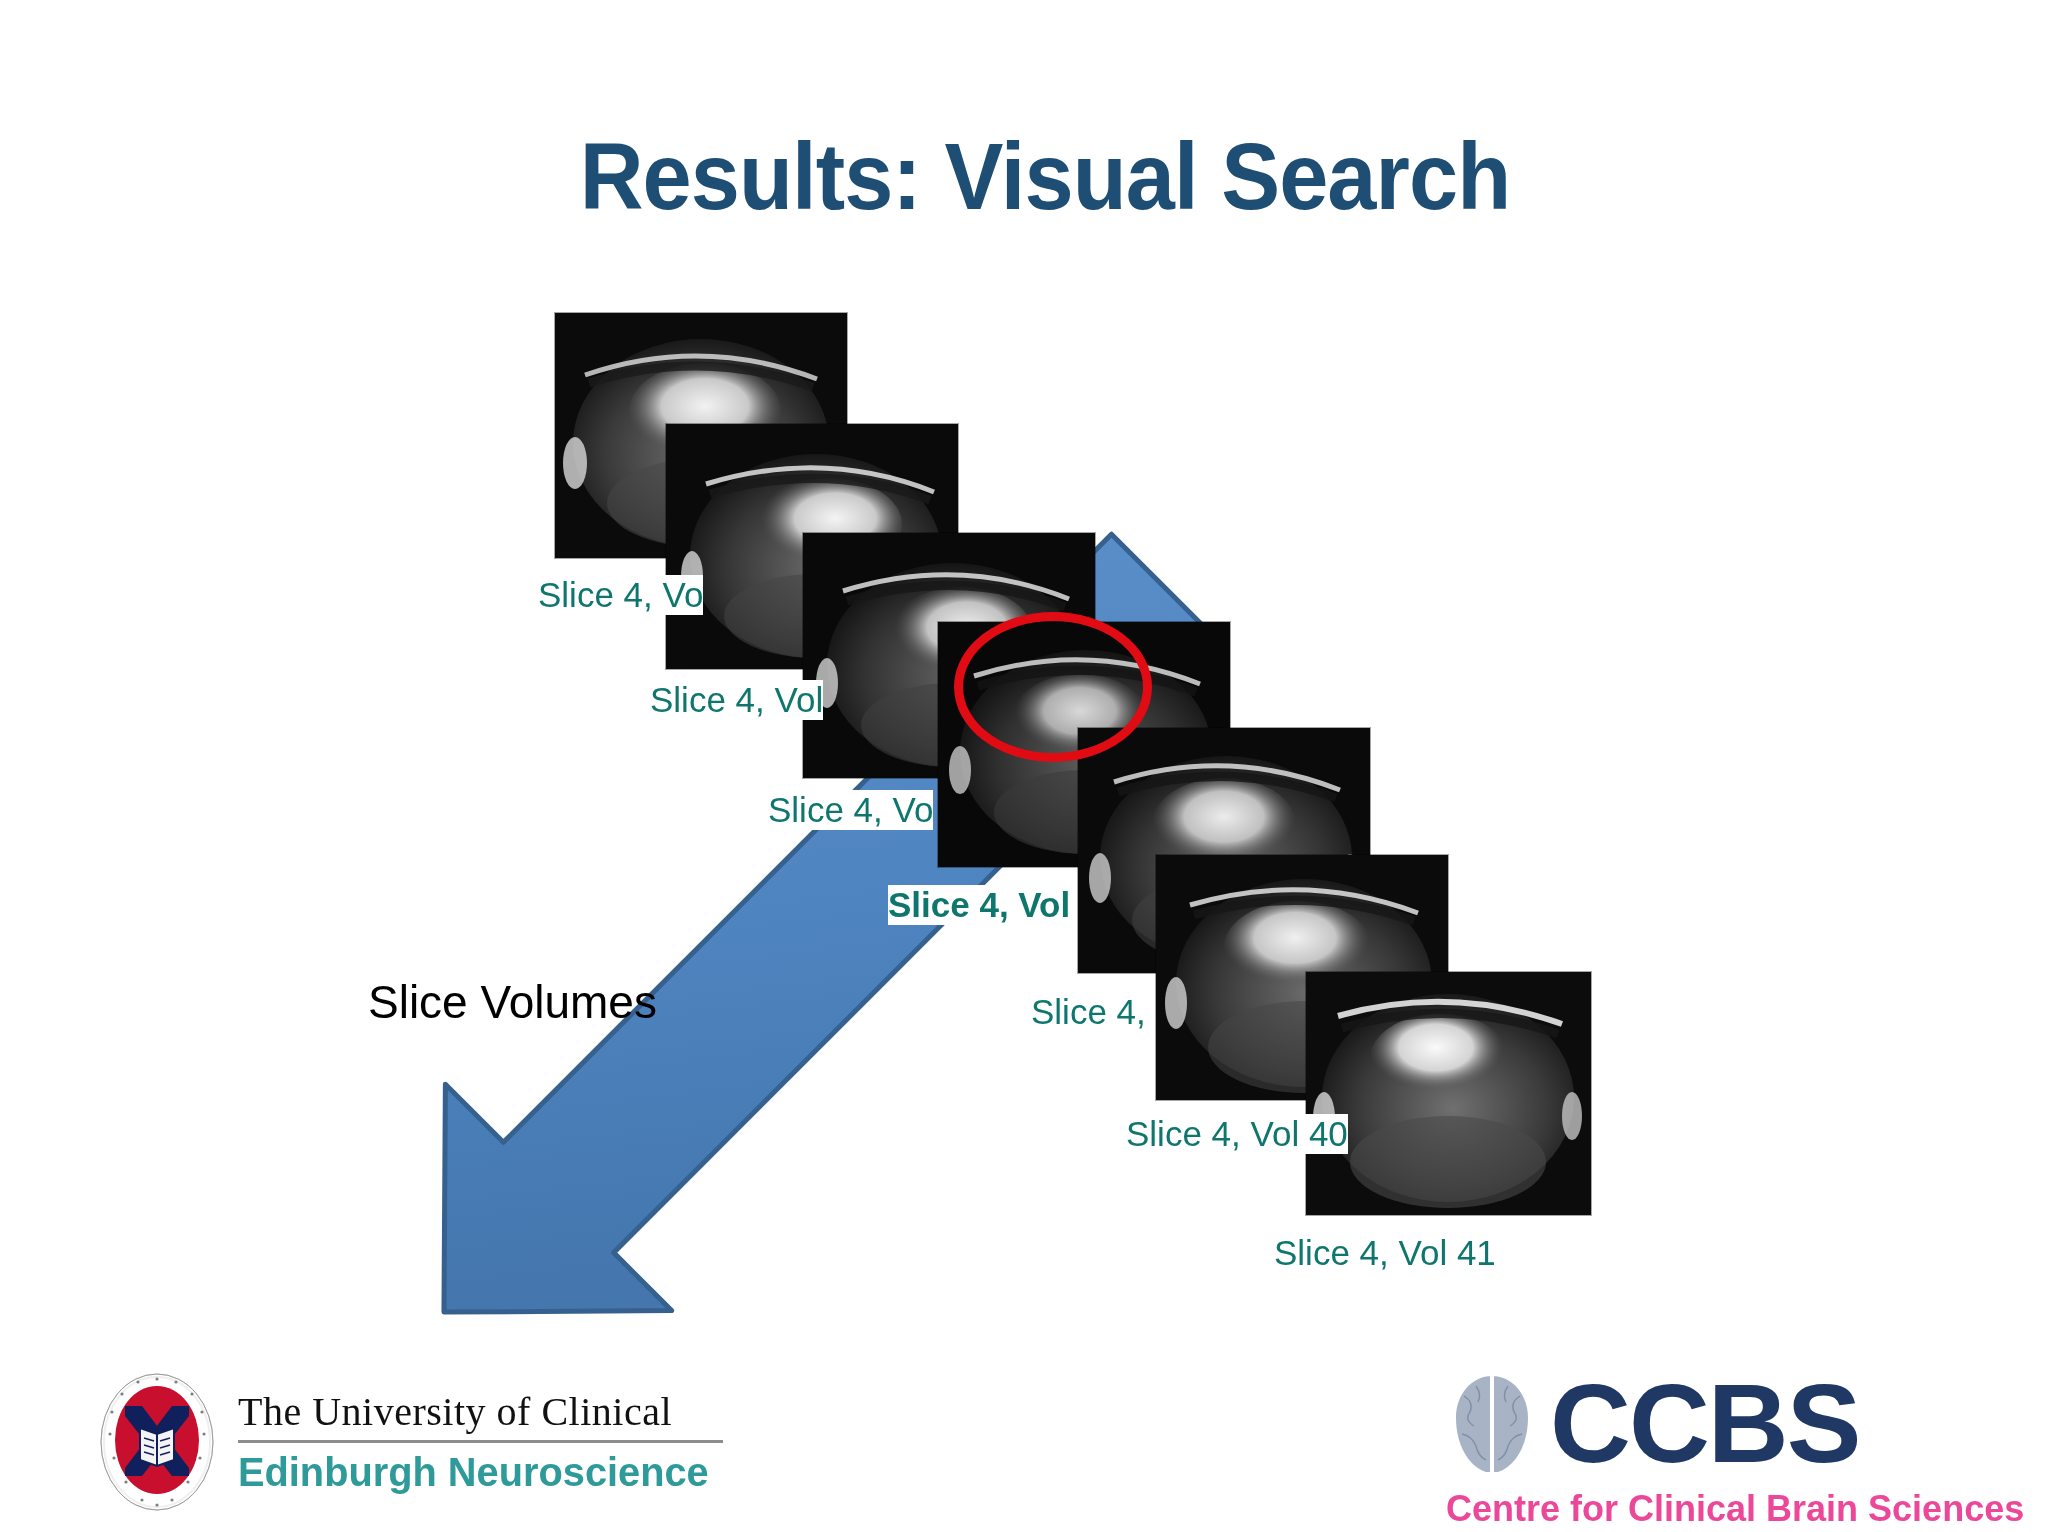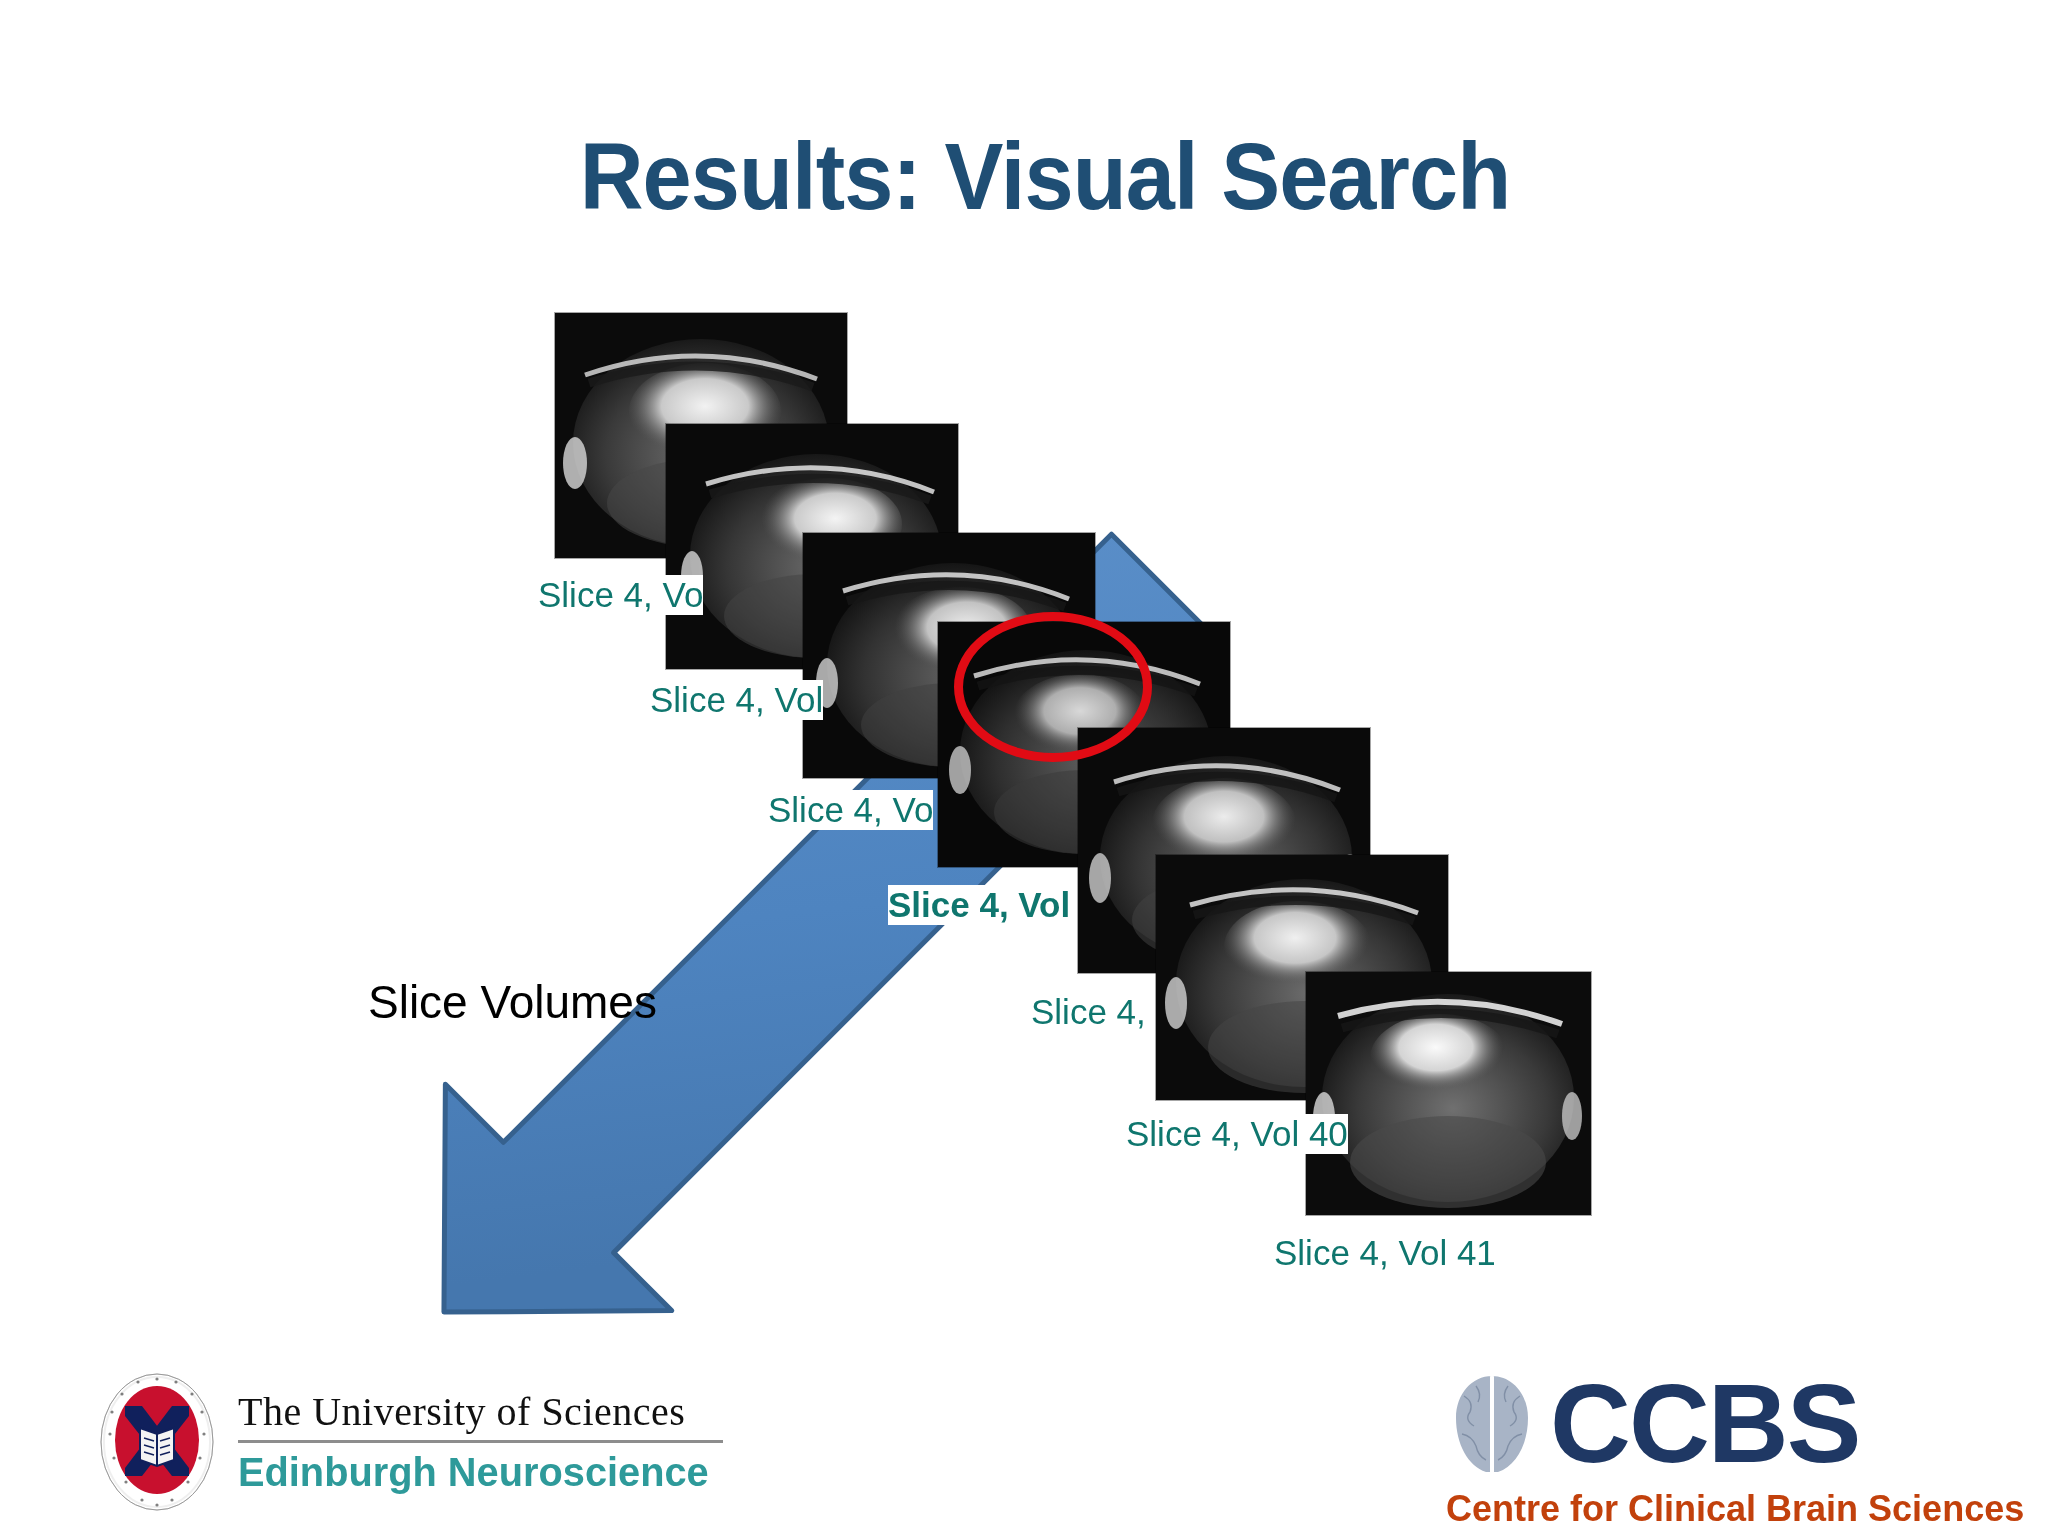--- a/index.html
+++ b/index.html
@@ -149,21 +149,21 @@
     font-size: 112px;
     line-height: 1;
     color: #1F3864;
     letter-spacing: -2px;
     white-space: nowrap;
   }
   #ccbs-sub {
     font-family: "Liberation Sans", sans-serif;
     font-weight: bold;
     font-size: 36px;
-    color: #c2410c;
+    color: #ec4899;
     white-space: nowrap;
     margin-top: 8px;
     text-align: right;
   }
 </style>
 </head>
 <body>
 
 <div id="slide">
 
@@ -415,21 +415,21 @@
         <circle cx="16" cy="86" r="1.6"></circle>
           <circle cx="102" cy="86" r="1.6"></circle>
         <circle cx="28" cy="110" r="1.6"></circle>
           <circle cx="90" cy="110" r="1.6"></circle>
         <circle cx="44" cy="128" r="1.6"></circle>
           <circle cx="74" cy="128" r="1.6"></circle>
         <circle cx="59" cy="133" r="1.6"></circle>
       </g>
     </svg>
     <div id="uoe-wordmark">
-      <div id="uoe-name">The University of Sciences</div>
+      <div id="uoe-name">The University of Clinical</div>
       <div id="uoe-rule"></div>
       <div id="uoe-sub">Edinburgh Neuroscience</div>
     </div>
   </div>
 
   <div id="ccbs-logo">
     <div id="ccbs-top">
       <svg id="ccbs-brain" viewBox="0 0 92 104" xmlns="http://www.w3.org/2000/svg">
         <g fill="#A8B4C6">
           <path d="M46 4 C26 4 10 22 10 46 C10 72 22 94 40 100 L44 100 L44 4 Z"></path>

